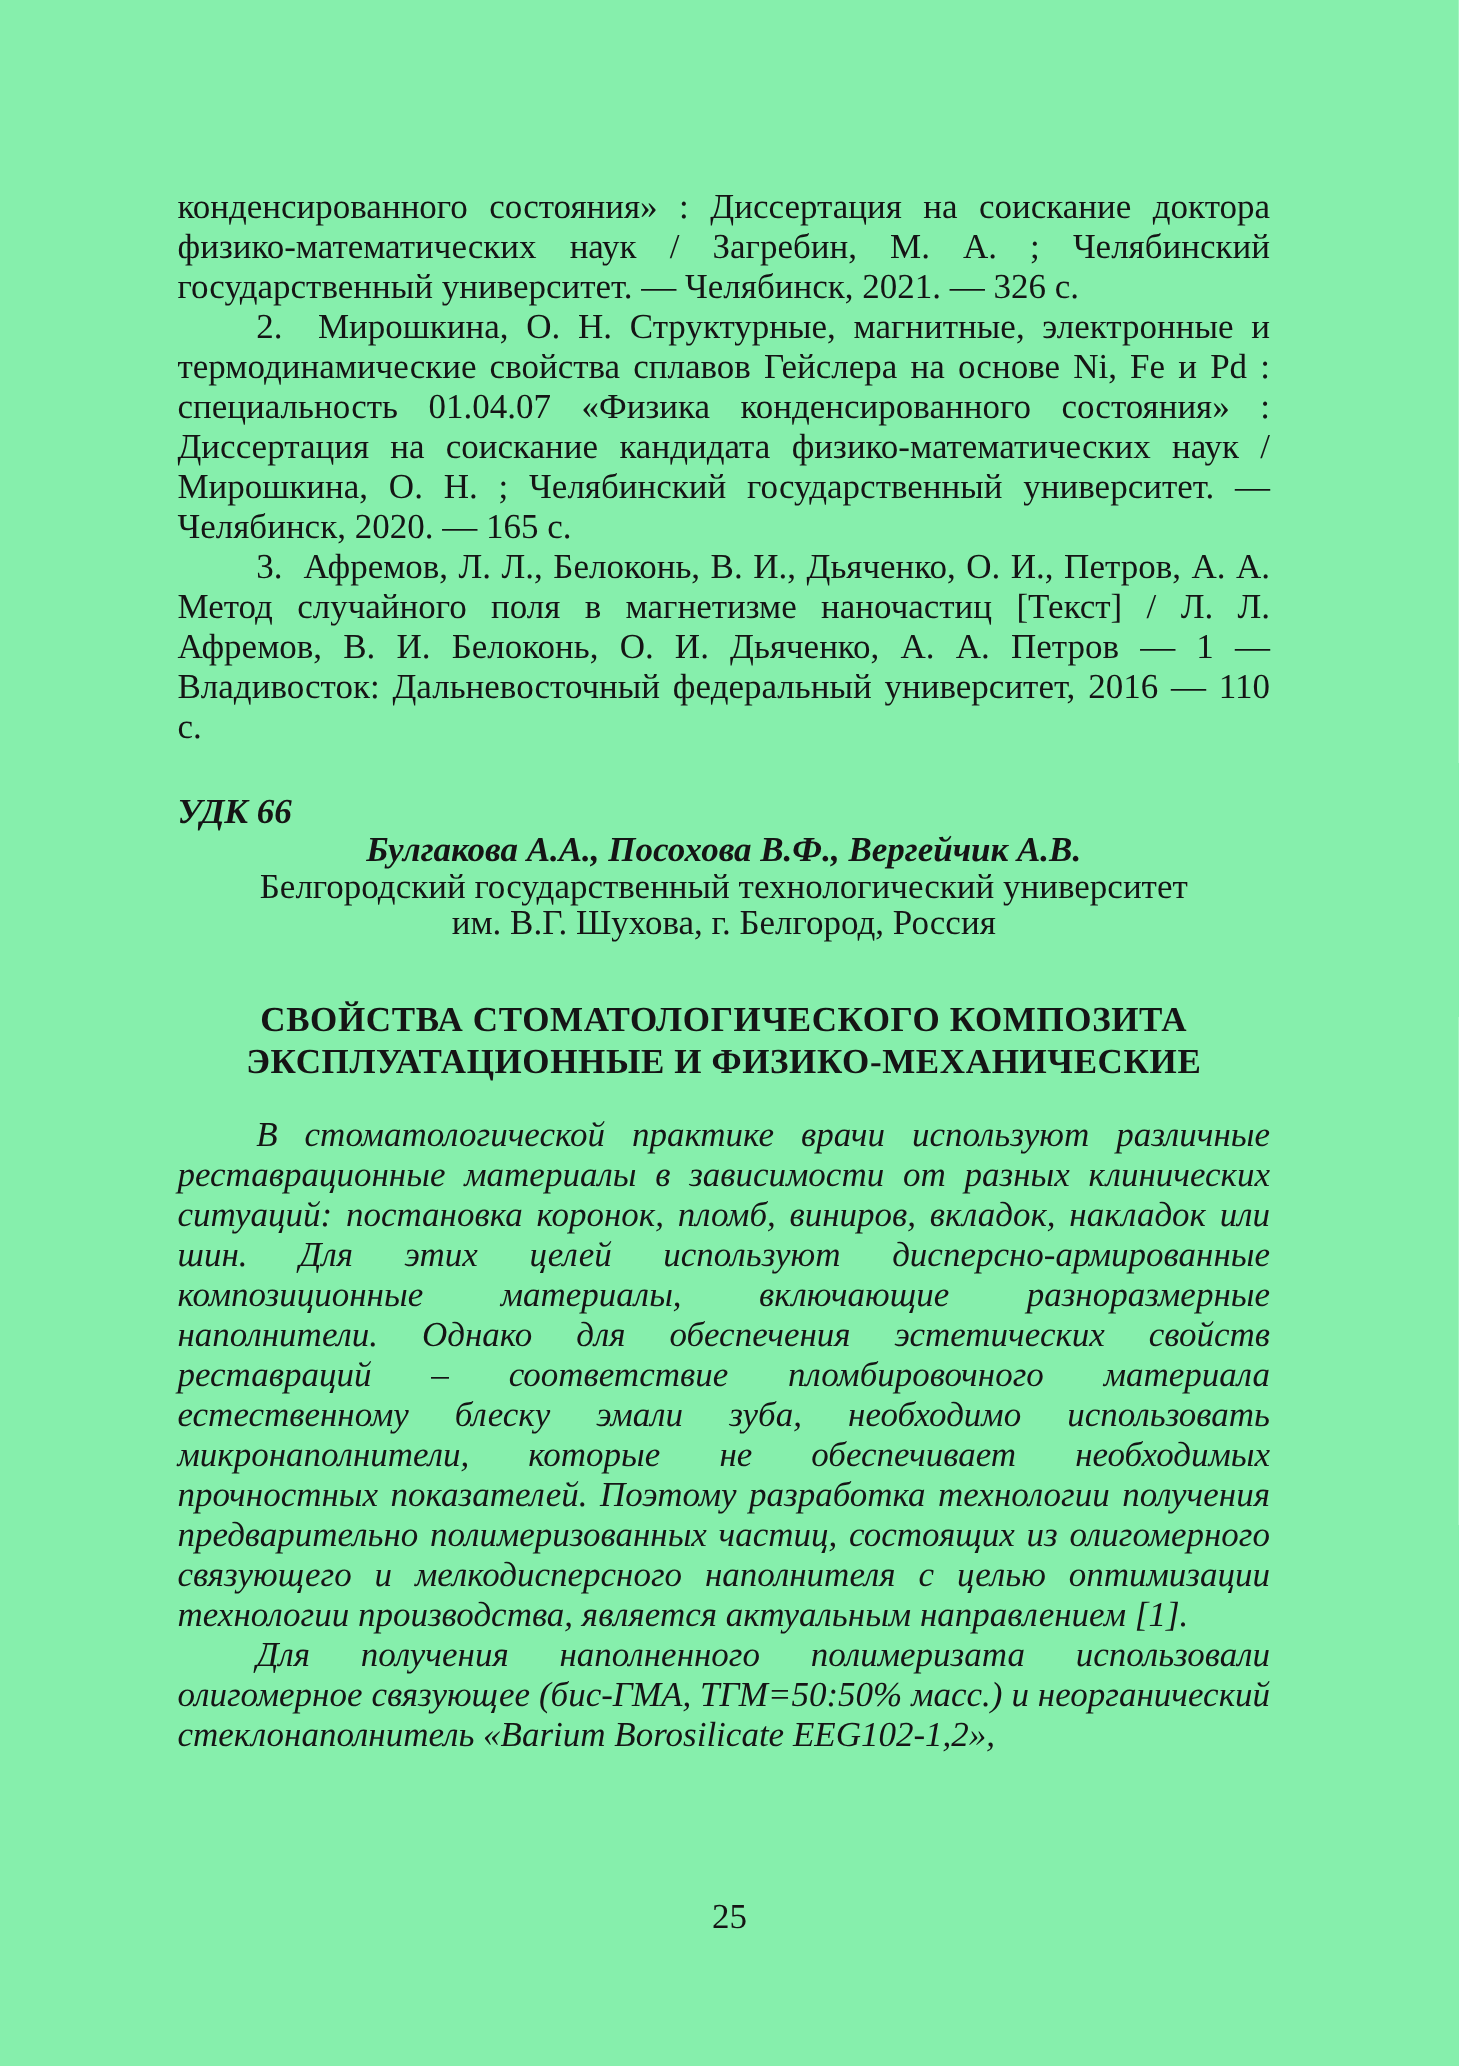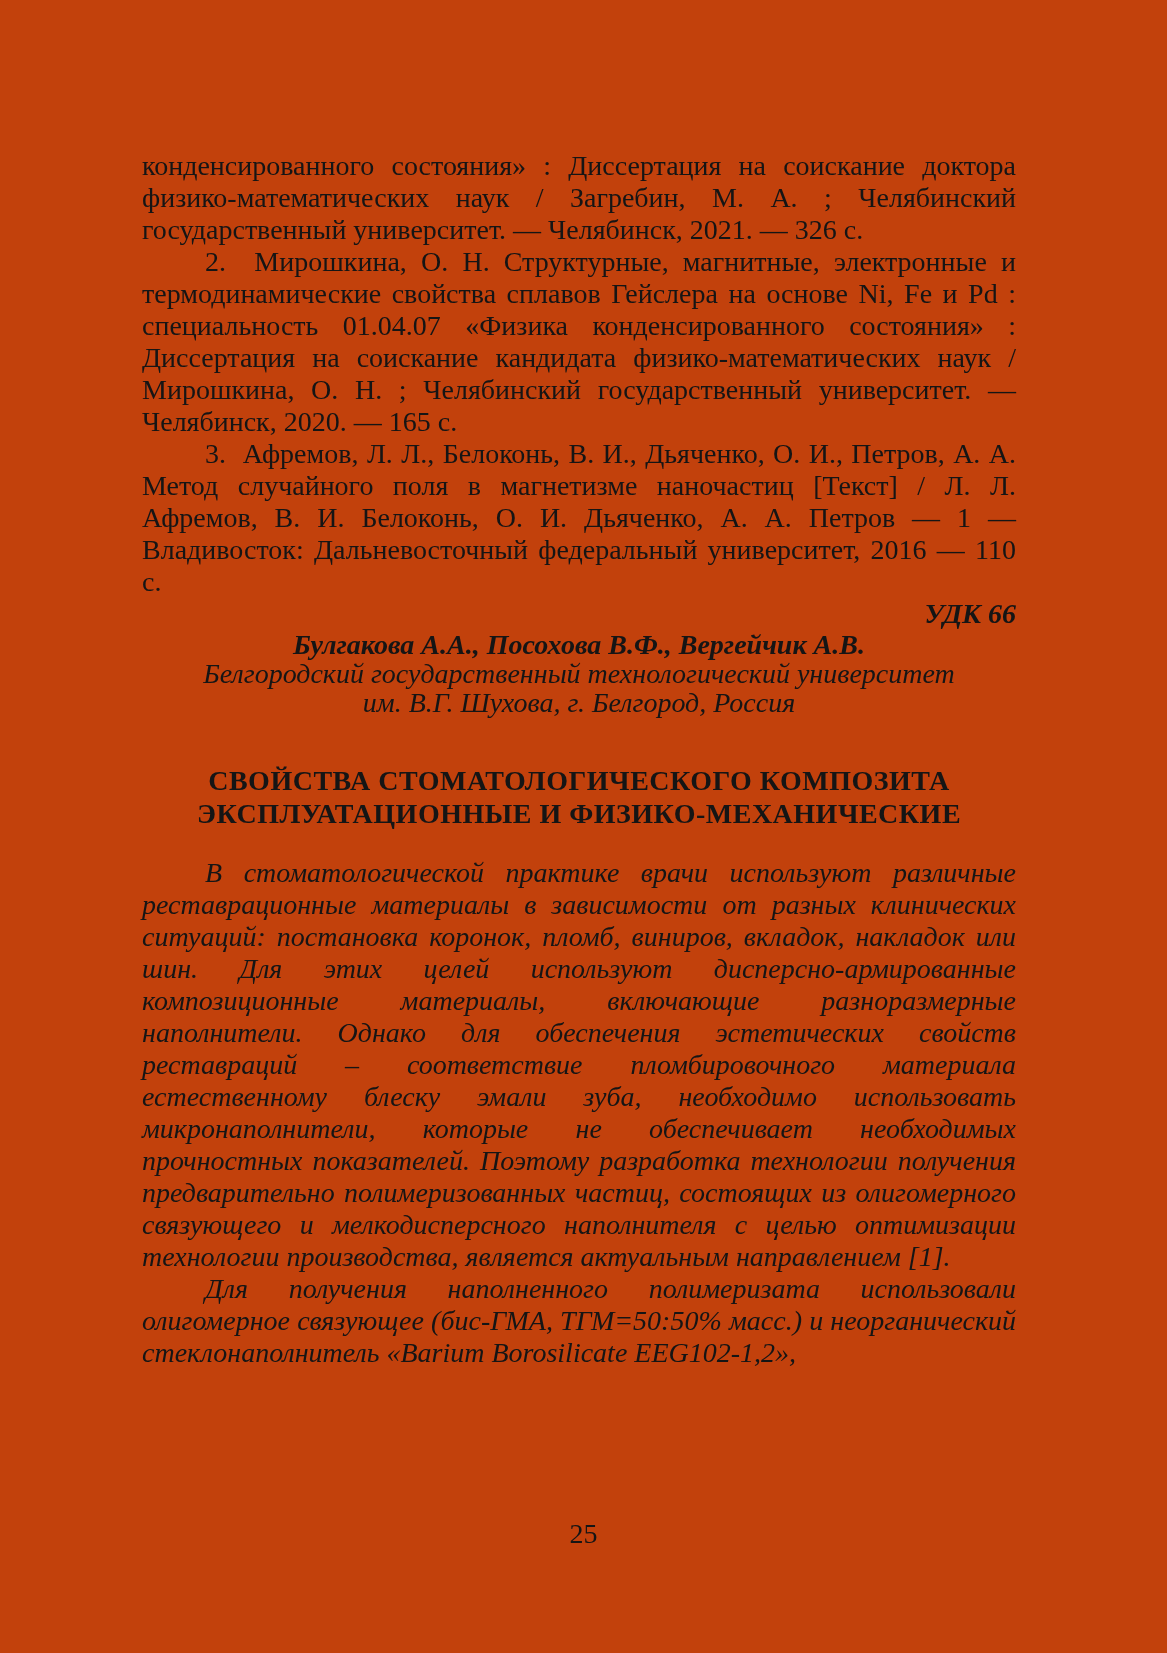--- a/index.html
+++ b/index.html
@@ -11,53 +11,53 @@
     width: 1167px;
     height: 1653px;
     position: relative;
     font-family: "Liberation Serif", "DejaVu Serif", serif;
     color: #151515;
     overflow: hidden;
   }
   .page {
     position: absolute;
     inset: 0;
-    background: #c2410c;
+    background: #86efac;
   }
   .text-block {
     position: absolute;
     left: 142px;
     top: 150px;
     width: 874px;
     font-size: 28px;
     line-height: 32px;
   }
   .references p {
     margin: 0;
     text-align: justify;
     text-indent: 63px;
   }
   .references p.no-indent {
     text-indent: 0;
   }
   .udc {
-    text-align: right;
+    margin-top: 36px;
+    text-align: left;
     font-weight: bold;
     font-style: italic;
   }
   .authors-block {
     text-align: center;
     line-height: 29px;
   }
   .bold-italic {
     font-weight: bold;
     font-style: italic;
   }
   .italic {
-    font-style: italic;
   }
   .article-title {
     margin: 47px 0 0 0;
     text-align: center;
     font-size: 28px;
     font-weight: bold;
     line-height: 33px;
     letter-spacing: 0.5px;
   }
   .article-title .title-line {

